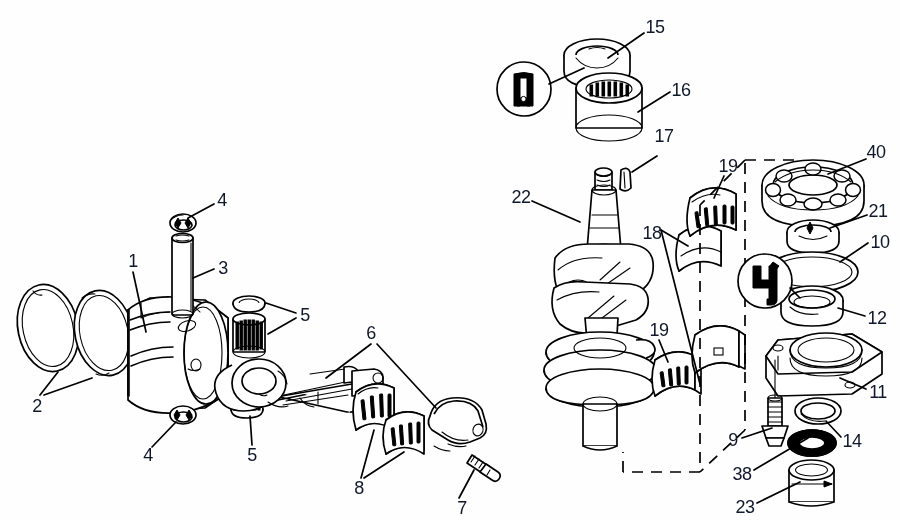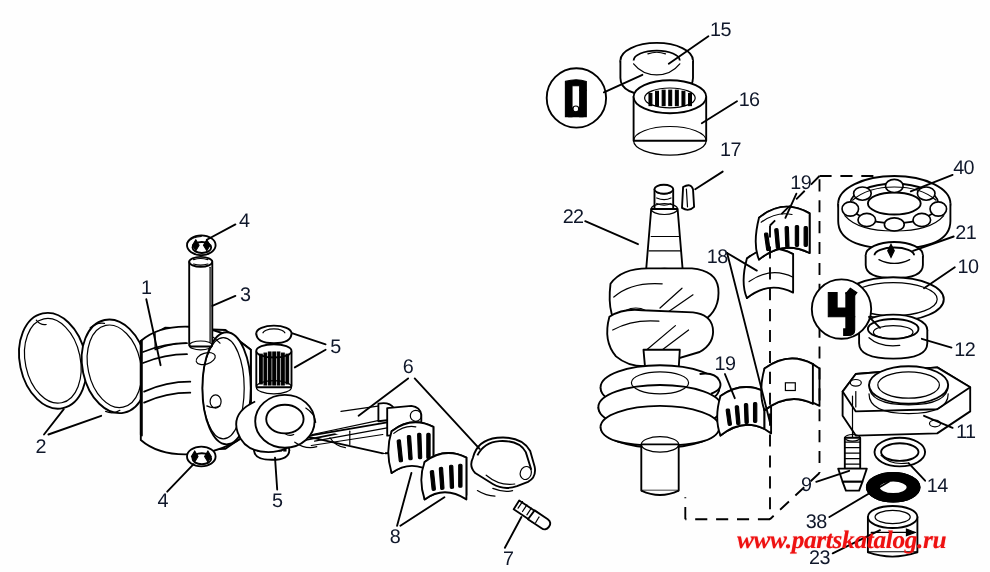--- a/index.html
+++ b/index.html
@@ -479,15 +479,14 @@
   <div class="callout" style="left:664px;  top:136px;">17</div>
   <div class="callout" style="left:652px;  top:221px;margin-top:12px;">18</div>
   <div class="callout" style="left:728px;  top:166px;">19</div>
   <div class="callout" style="left:659px;  top:330px;">19</div>
   <div class="callout" style="left:876px;  top:152px;">40</div>
   <div class="callout" style="left:878px;  top:211px;">21</div>
   <div class="callout" style="left:521px;  top:197px;text-align:center;">22</div>
   <div class="callout" style="left:745px;  top:507px;">23</div>
   <div class="callout" style="left:742px;  top:474px;">38</div>
 
-  <div id="watermark">www.partskatalog.ru</div>
 
 </div>
 
 </body></html>

